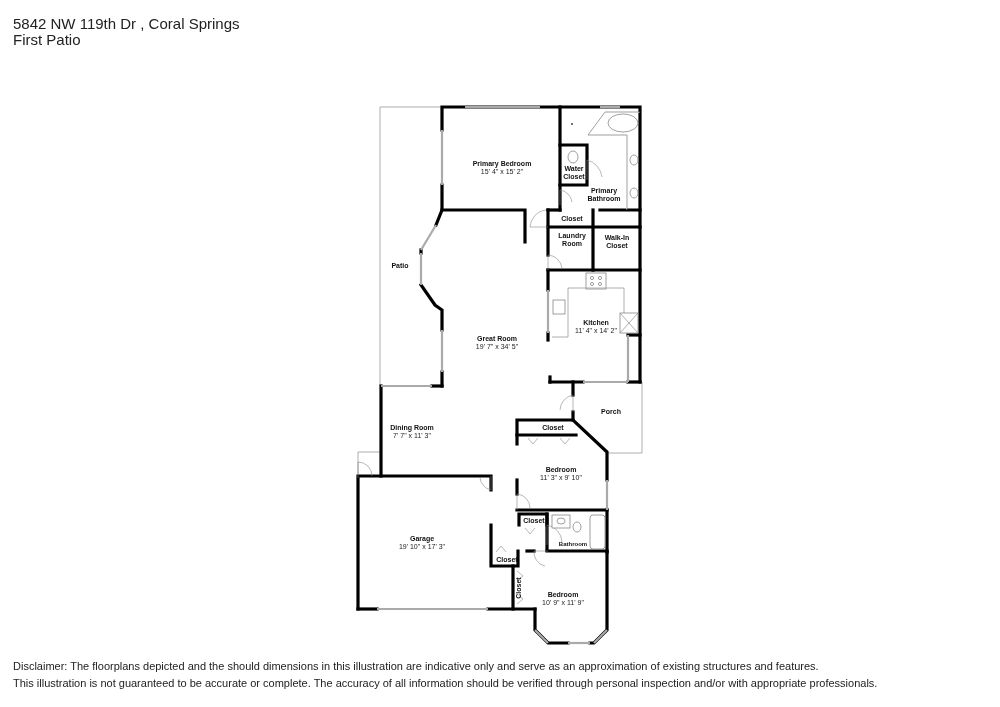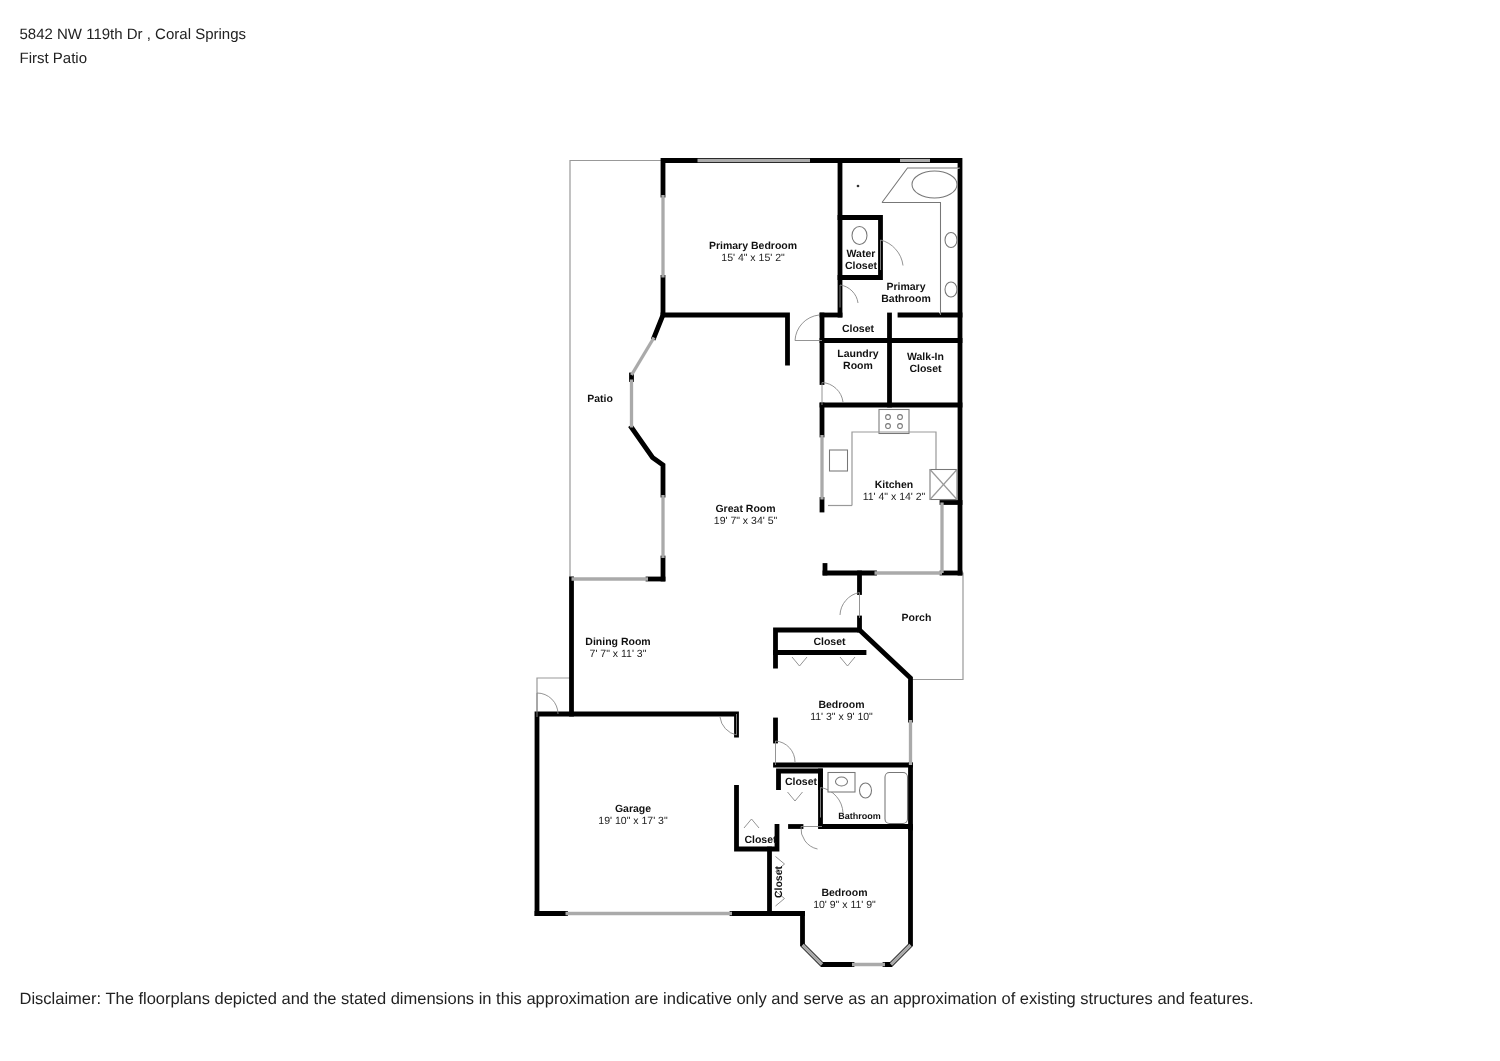--- a/index.html
+++ b/index.html
@@ -1,17 +1,17 @@
 <!DOCTYPE html>
 <html><head>
 <meta charset="utf-8">
 <style>
   html, body { margin:0; padding:0; background:#ffffff; }
   body { width:1000px; height:707px; position:relative; overflow:hidden; font-family:"Liberation Sans", sans-serif; color:#111; }
-  .header { position:absolute; left:13px; top:16px; font-size:10px; line-height:16px; color:#222; }
+  .header { position:absolute; left:13px; top:16px; font-size:15px; line-height:16px; color:#222; }
   .plan { position:absolute; left:0; top:0; width:1000px; height:707px; }
   .disclaimer { position:absolute; left:13px; top:658px; font-size:11px; line-height:17px; color:#222; }
   .lbl { font-family:"Liberation Sans", sans-serif; font-size:7px; font-weight:bold; fill:#111; text-anchor:middle; }
   .dim { font-family:"Liberation Sans", sans-serif; font-size:7px; fill:#222; text-anchor:middle; }
   .wall { stroke:#000; stroke-width:3.2; fill:none; stroke-linecap:square; }
   .thin { stroke:#999; stroke-width:0.8; fill:none; }
   .win { stroke:#aaa; stroke-width:2.2; fill:none; }
   .fix { stroke:#777; stroke-width:0.7; fill:#fff; }
   .door { stroke:#888; stroke-width:0.6; fill:none; }
 </style>
@@ -182,14 +182,15 @@
     <text class="lbl" x="422" y="541">Garage</text>
     <text class="dim" x="422" y="549">19' 10" x 17' 3"</text>
     <text class="lbl" x="507" y="562">Closet</text>
     <text class="lbl" transform="translate(521,588) rotate(-90)">Closet</text>
     <text class="lbl" x="563" y="597">Bedroom</text>
     <text class="dim" x="563" y="605">10' 9" x 11' 9"</text>
   </g>
 </svg>
 
 <div class="disclaimer">
-  <div>Disclaimer: The floorplans depicted and the stated dimensions in this approximation are indicative only and serve as an approximation of existing structures and features.</div>
+  <div>Disclaimer: The floorplans depicted and the should dimensions in this illustration are indicative only and serve as an approximation of existing structures and features.</div>
+  <div>This illustration is not guaranteed to be accurate or complete. The accuracy of all information should be verified through personal inspection and/or with appropriate professionals.</div>
 </div>
 
 </body></html>

